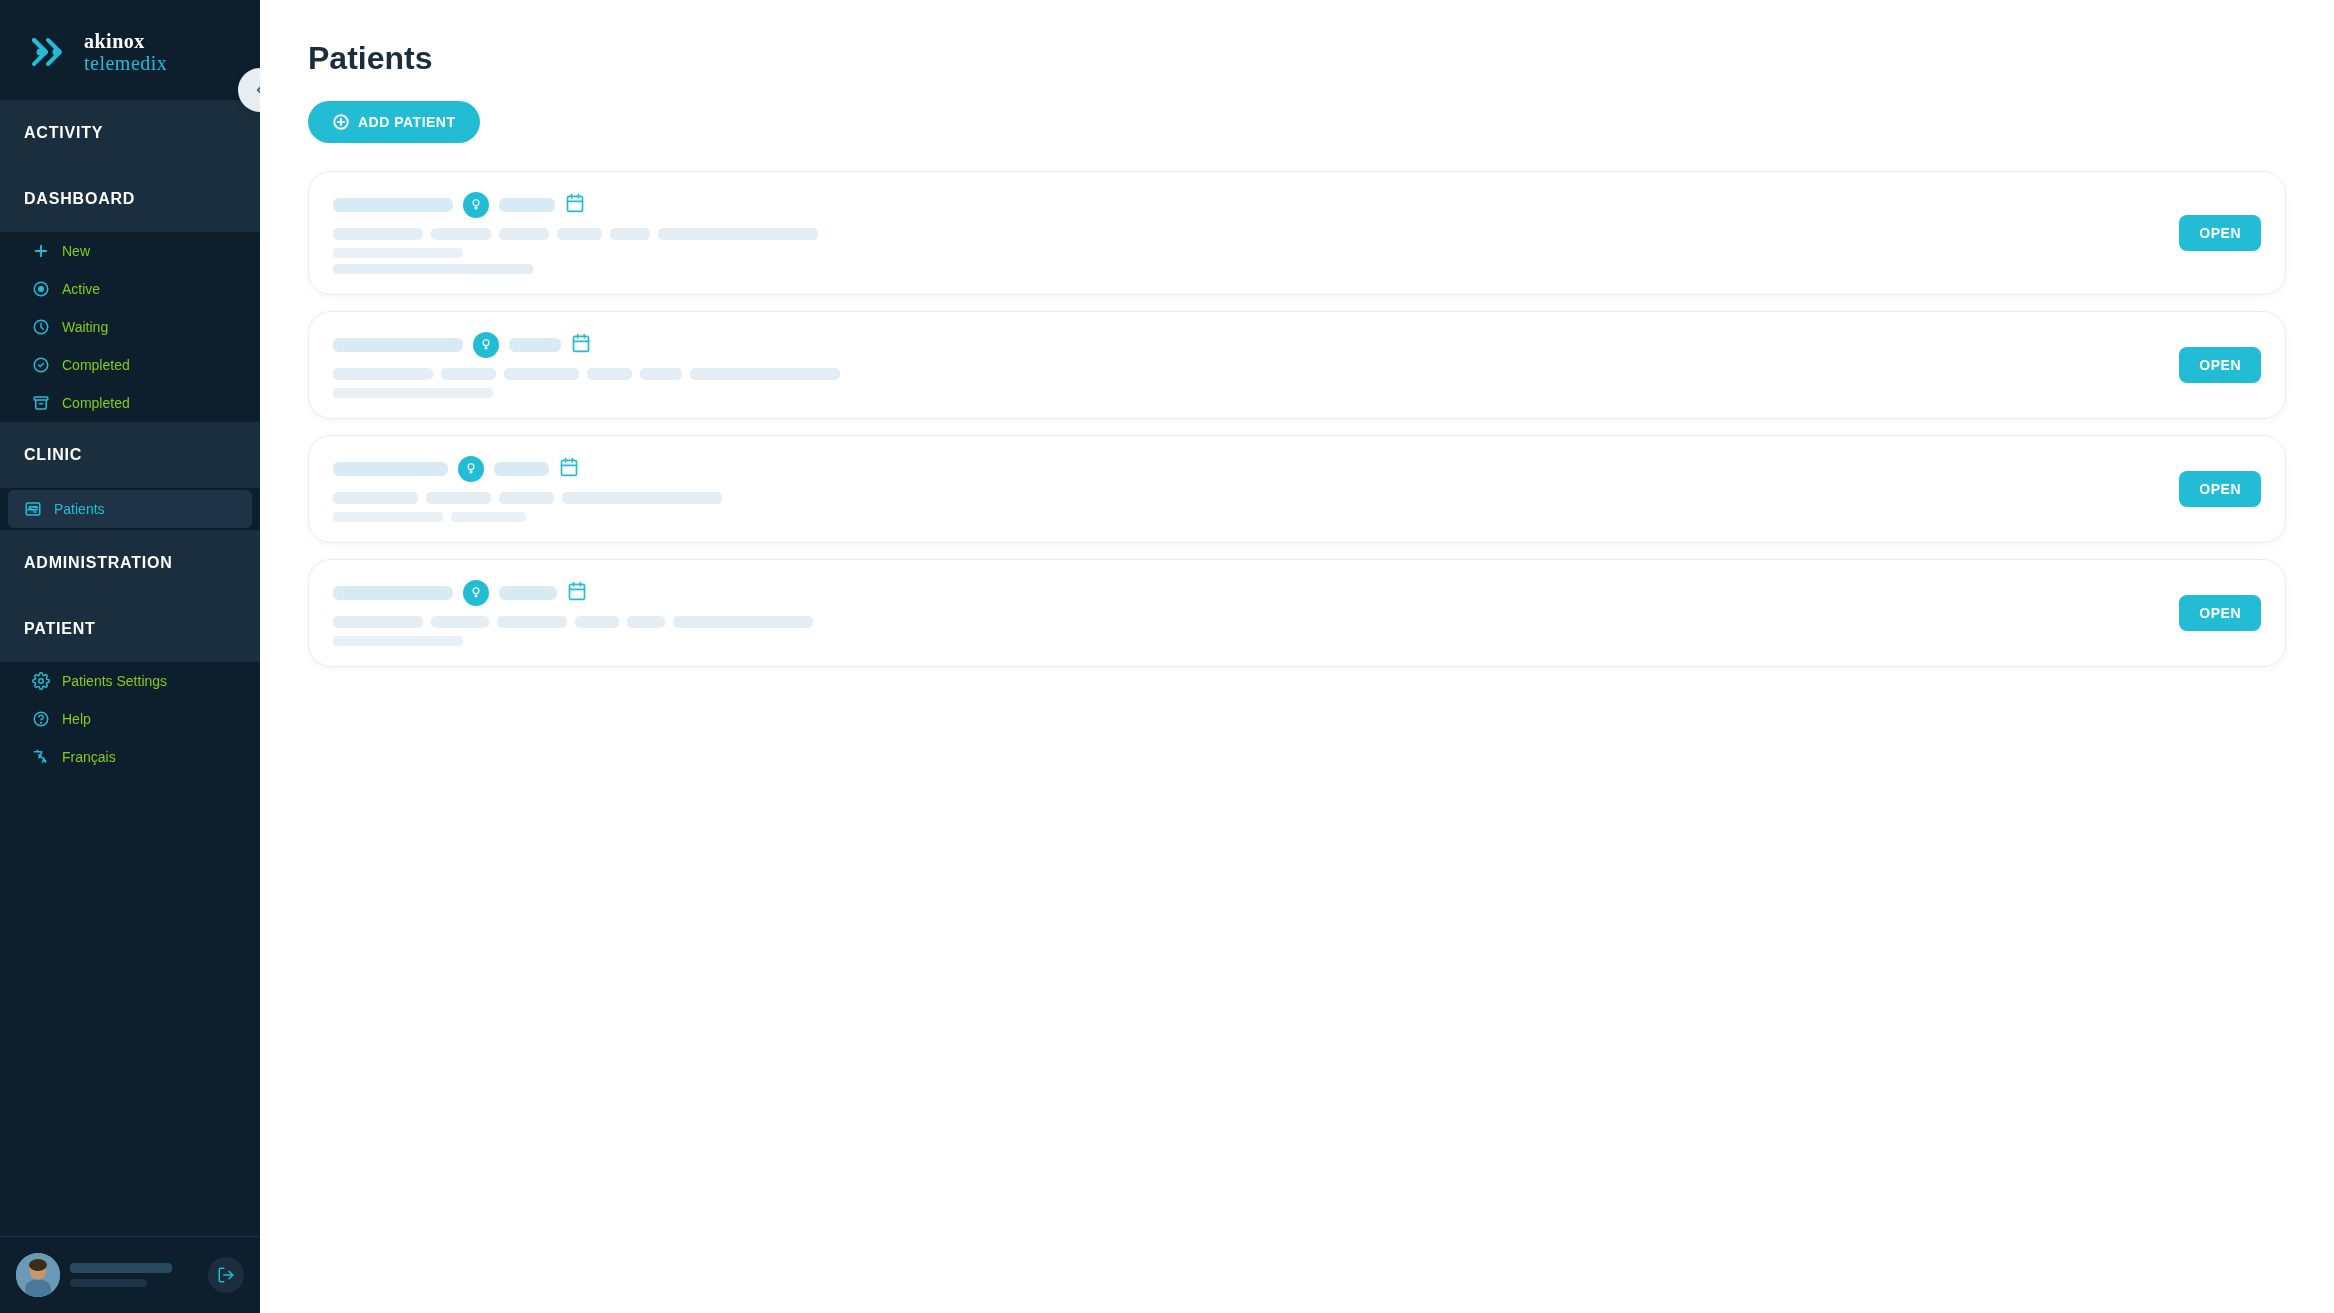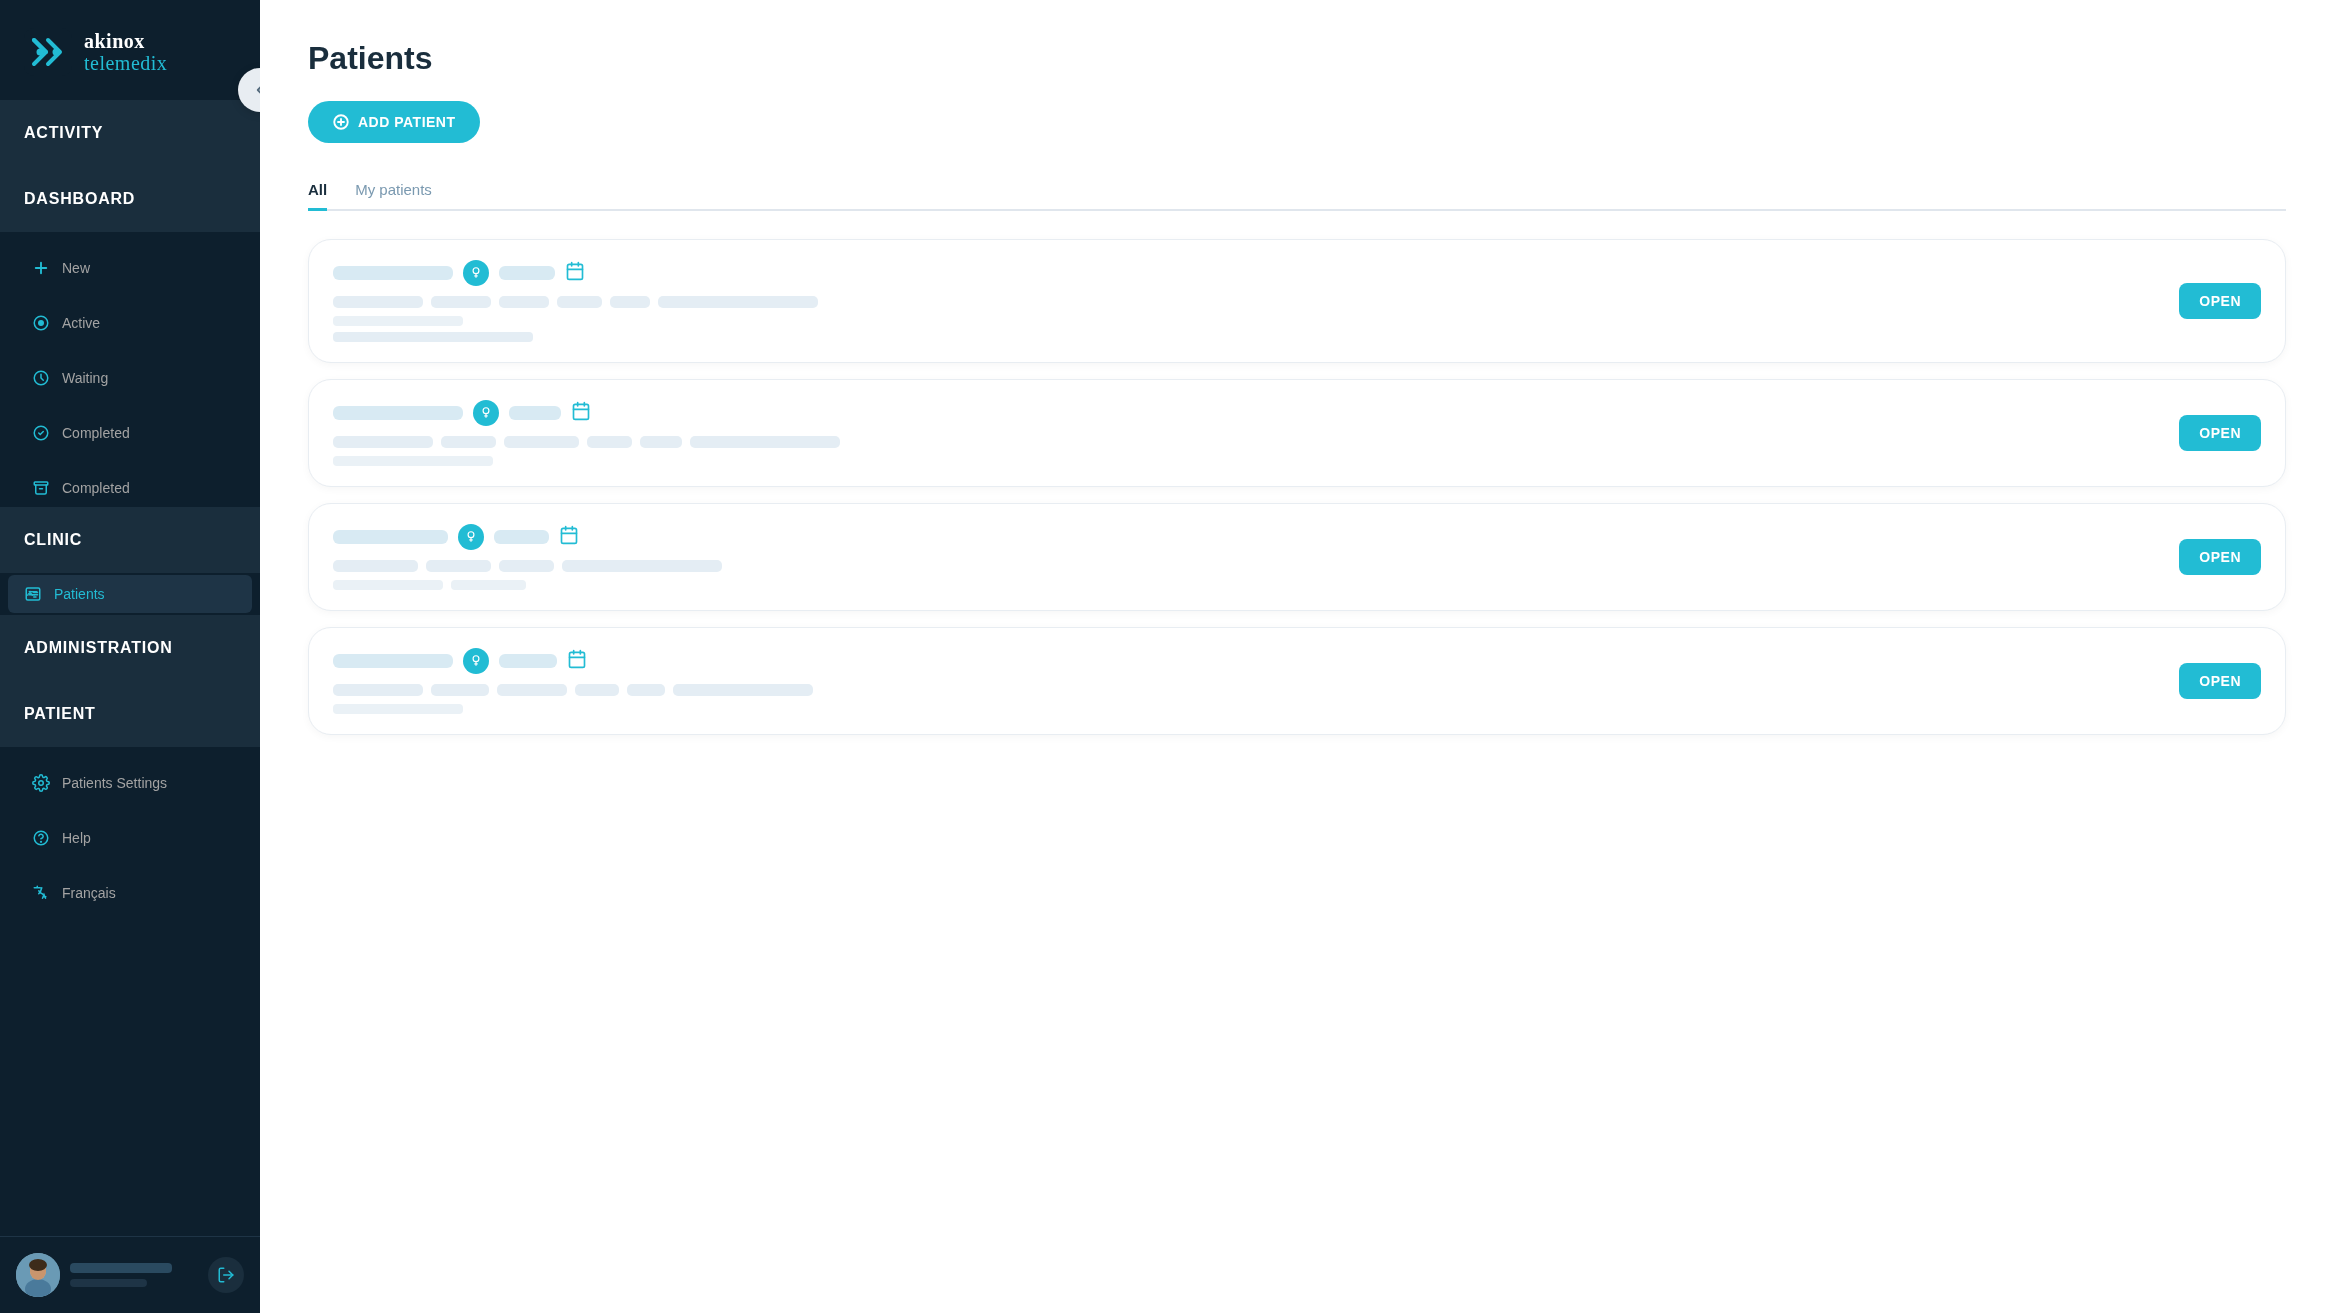--- a/index.html
+++ b/index.html
@@ -64,25 +64,24 @@
       padding: 24px 24px;
       letter-spacing: 0.8px;
       cursor: pointer;
     }
 
     .nav-item {
       display: flex;
       align-items: center;
       gap: 12px;
       padding: 10px 24px 10px 32px;
-      color: #a3a3a3;
+      color: #84cc16;
       font-size: 14px;
       cursor: pointer;
       transition: background 0.15s;
-      margin-top: 17px;
     }
 
     .nav-item.active {
       background: #1e3446;
       color: #22bcd4;
       border-radius: 6px;
       margin: 2px 8px;
       padding: 10px 16px;
     }
 
@@ -498,24 +497,20 @@
   <button class="add-patient-btn">
     <svg width="18" height="18" viewBox="0 0 24 24" fill="none" stroke="#fff" stroke-width="2.5" stroke-linecap="round">
       <circle cx="12" cy="12" r="9"></circle>
       <line x1="12" y1="8" x2="12" y2="16"></line>
       <line x1="8" y1="12" x2="16" y2="12"></line>
     </svg>
     <span>ADD PATIENT</span>
   </button>
 
   
-  <div class="tabs">
-    <div class="tab active">All</div>
-    <div class="tab">My patients</div>
-  </div>
 
   
   <div class="patient-list">
 
     <div class="patient-card">
       <div class="patient-info">
         <div class="patient-row1">
           <div class="bar" style="width:120px;"></div>
           <div class="gender-icon">
             <svg width="14" height="14" viewBox="0 0 24 24" fill="white">

